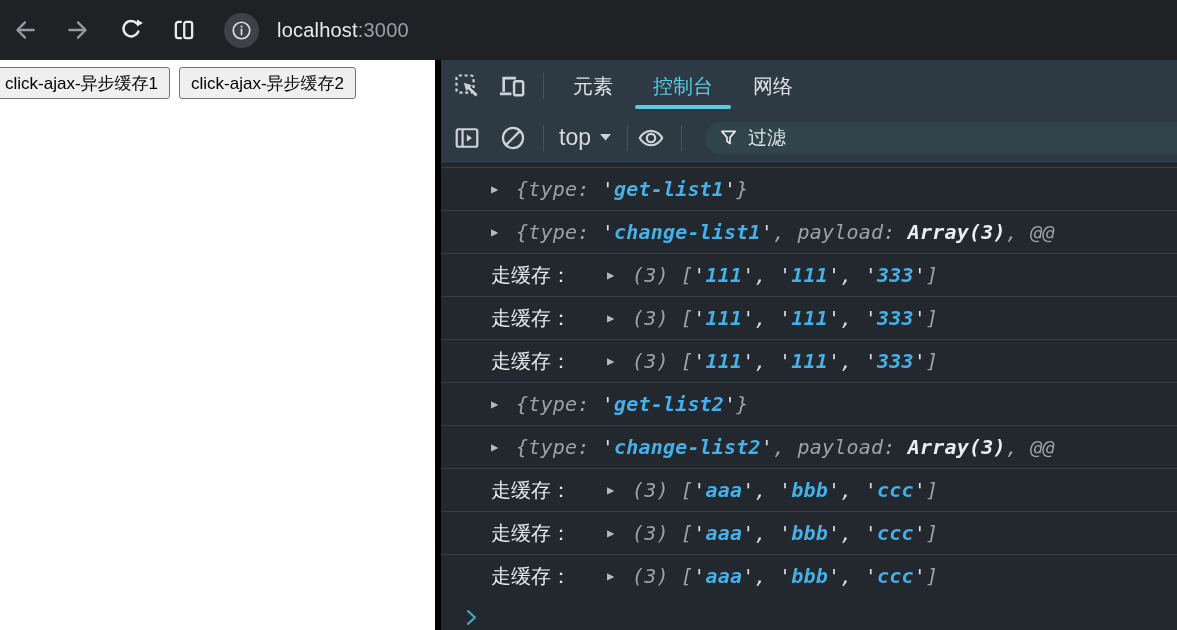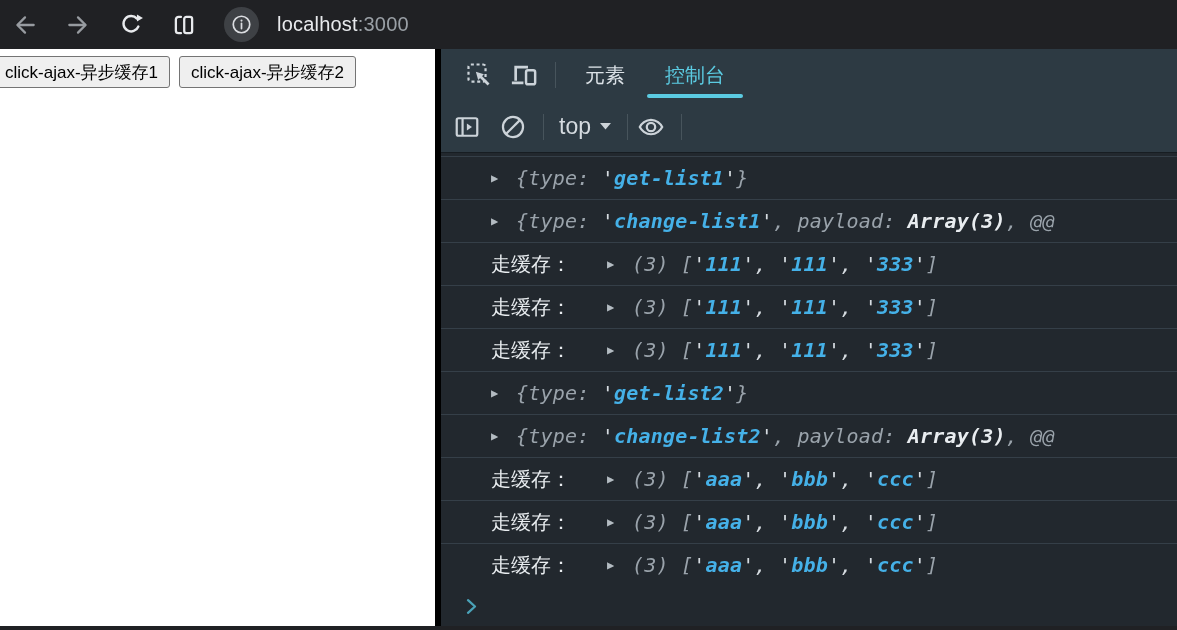--- a/index.html
+++ b/index.html
@@ -3,42 +3,42 @@
 <meta charset="utf-8">
 <style>
   :root{
     --accent-cyan:#5bcbe2; --string-blue:#45b1e8; --muted-gray:#9aa3ab;
     --toolbar-bg:#2d3a43; --console-bg:#22282e; --chrome-bg:#202124;
   }
   *{box-sizing:border-box;margin:0;padding:0}
   html,body{width:1177px;height:630px;overflow:hidden;background:var(--chrome-bg);
     font-family:"Liberation Sans",sans-serif}
   
-  .browser-bar{height:49px;background:var(--chrome-bg);display:flex;align-items:center;padding-left:12px}
+  .browser-bar{height:60px;background:var(--chrome-bg);display:flex;align-items:center;padding-left:12px}
   .nav-icon{width:26px;height:26px;flex:none;margin-right:27px;cursor:pointer}
   .nav-icon svg{width:100%;height:100%}
   .ic-dim{stroke:#979ba0}
   .ic-bright{stroke:#e8eaed}
   .site-chip{width:35px;height:35px;border-radius:50%;background:#3e4145;display:flex;
     align-items:center;justify-content:center;margin-right:18px;flex:none}
   .site-chip svg{width:23px;height:23px}
   .url{font-size:20px;color:#e8eaed;letter-spacing:.2px;white-space:nowrap}
   .url .port{color:#9aa0a6}
   
   .main{display:flex;height:577px}
   .page{width:435px;background:#ffffff;padding-top:7px;overflow:hidden}
   .btn-row{display:flex;gap:9px;margin-left:-7px}
   .ajax-btn{height:32px;padding:0 11px;font-size:17px;color:#000;background:#efefef;
     border:1px solid #747474;border-radius:3px;font-family:"Liberation Sans",sans-serif;
     white-space:nowrap;cursor:pointer}
   
   .devtools{flex:1;border-left:6px solid #000;background:var(--console-bg);
     display:flex;flex-direction:column;min-width:0}
   .dt-row1{height:52px;background:var(--toolbar-bg);display:flex;align-items:center;
-    padding-left:24px;flex:none}
+    padding-left:12px;flex:none}
   .dt-row2{height:52px;background:var(--toolbar-bg);display:flex;align-items:center;
     padding-left:12px;border-bottom:1px solid #171d22;flex:none}
   .tb-icon{width:28px;height:28px;flex:none;cursor:pointer}
   .tb-icon svg{width:100%;height:100%;stroke:#ccd3d9}
   .tb-icon + .tb-icon{margin-left:18px}
   .vdiv{width:1px;height:26px;background:#47545c;margin:0 9px 0 16px;flex:none}
   .dt-tabs{display:flex;height:100%}
   .dt-tab{padding:0 20px;line-height:52px;font-size:20px;color:#dce2e7;position:relative;
     cursor:pointer;white-space:nowrap}
   .dt-tab.selected{color:var(--accent-cyan)}
@@ -126,20 +126,21 @@
       <span class="tb-icon">
         <svg viewBox="0 0 24 24" fill="none" stroke-width="2.3" stroke-linecap="square">
             <path d="M4 5.2h9.4M4 5.2v10.6M1.9 18.8h7.6"></path>
             <rect x="12.9" y="8" width="7.8" height="12" rx="1.6" stroke-width="2.1"></rect>
           </svg>
       </span>
       <span class="vdiv"></span>
       <nav class="dt-tabs" id="dt-tabs">
           <div class="dt-tab">元素</div>
           <div class="dt-tab selected">控制台</div>
+          <div class="dt-tab">网络</div>
         </nav>
     </div>
 
     <div class="dt-row2">
       <span class="tb-icon">
         <svg viewBox="0 0 24 24" fill="none" stroke-width="1.9">
             <rect x="3.2" y="4.5" width="17.6" height="15" rx="1.5"></rect>
             <path d="M8.2 4.5v15"></path>
             <polygon points="11.9,9.1 16.3,12 11.9,14.9" fill="#ccd3d9" stroke="none"></polygon>
           </svg>
@@ -158,20 +159,26 @@
           </svg>
       </span>
       <span class="vdiv"></span>
       <span class="tb-icon">
         <svg viewBox="0 0 24 24" fill="none" stroke-width="1.9">
             <path d="M12 5.8C7.3 5.8 3.8 9.3 2.4 12c1.4 2.7 4.9 6.2 9.6 6.2s8.2-3.5 9.6-6.2C20.2 9.3 16.7 5.8 12 5.8Z"></path>
             <circle cx="12" cy="12" r="3.6"></circle>
           </svg>
       </span>
       <span class="vdiv"></span>
+      <div class="filter-pill">
+        <svg viewBox="0 0 20 20" fill="none" stroke-width="1.8" stroke-linejoin="round">
+            <path d="M3 3.5h14l-5.4 6.4v6.4l-3.2-2.4v-4Z"></path>
+          </svg>
+        <input class="filter-input" placeholder="过滤" style="">
+      </div>
     </div>
 
     <div class="console" id="console-rows">
         <div class="crow">
           <span class="tri">▶</span>
           <span class="preview"><span class="tk-g">{type: </span><span class="tk-q">'</span><span class="tk-s">get-list1</span><span class="tk-q">'</span><span class="tk-g">}</span></span>
         </div>
         <div class="crow">
           <span class="tri">▶</span>
           <span class="preview"><span class="tk-g">{type: </span><span class="tk-q">'</span><span class="tk-s">change-list1</span><span class="tk-q">'</span><span class="tk-g">, payload: </span><span class="tk-w">Array(3)</span><span class="tk-g">, @@</span></span>

